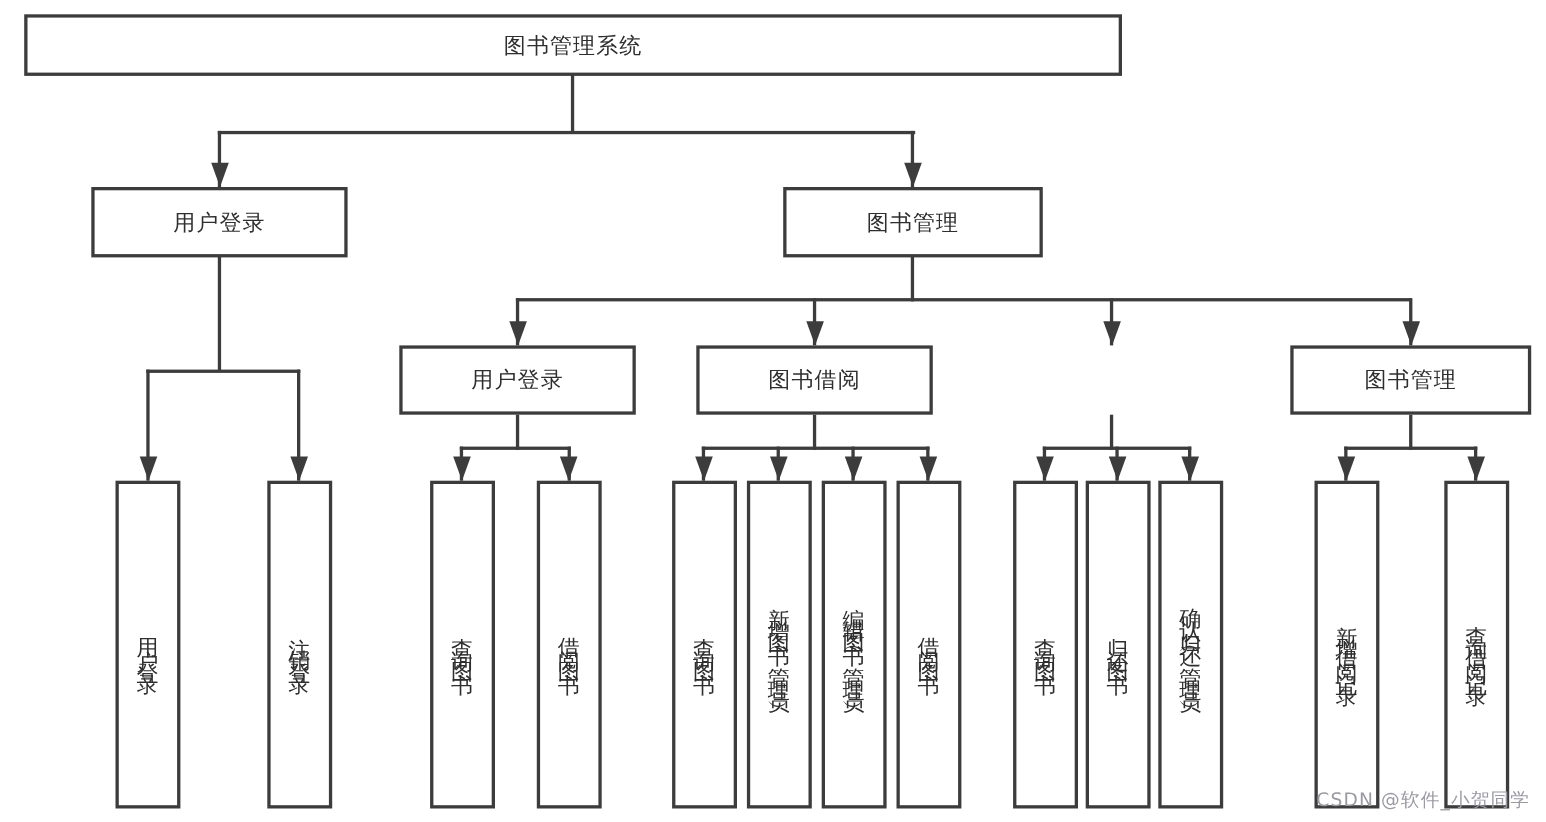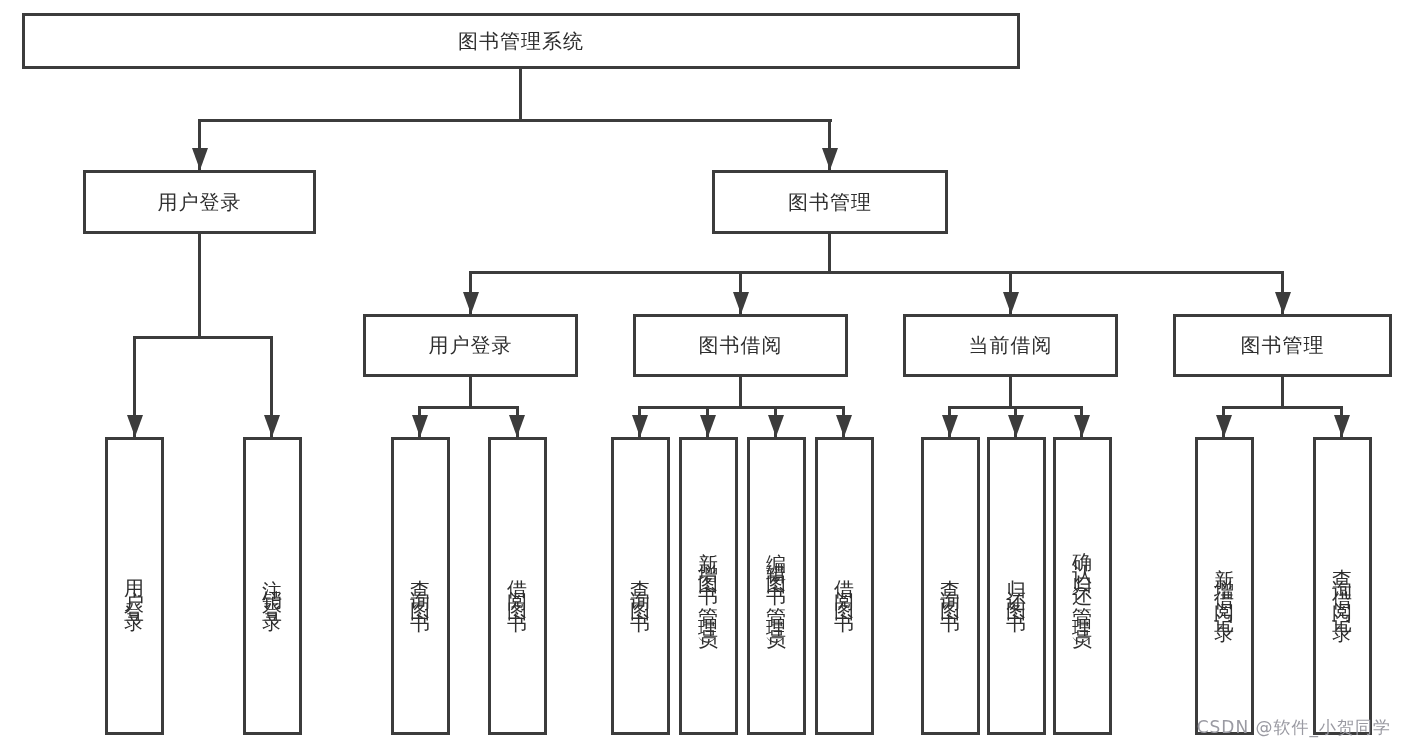--- a/index.html
+++ b/index.html
@@ -53,23 +53,20 @@
   </div>
   <div class="node" style="left:712px;top:170px;width:236px;height:64px;">
     <span>图书管理</span>
   </div>
 
   <div class="node" style="left:363px;top:314px;width:215px;height:63px;">
     <span>用户登录</span>
   </div>
   <div class="node" style="left:633px;top:314px;width:215px;height:63px;text-align:right;">
     <span>图书借阅</span>
-  </div>
-  <div class="node" style="left:903px;top:314px;width:215px;height:63px;">
-    <span>当前借阅</span>
   </div>
   <div class="node" style="left:1173px;top:314px;width:219px;height:63px;">
     <span>图书管理</span>
   </div>
 
   <div class="node leaf" style="left:105px;">
     <span class="vtext">用户登录</span>
   </div>
   <div class="node leaf" style="left:243px;">
     <span class="vtext">注销登录</span>

